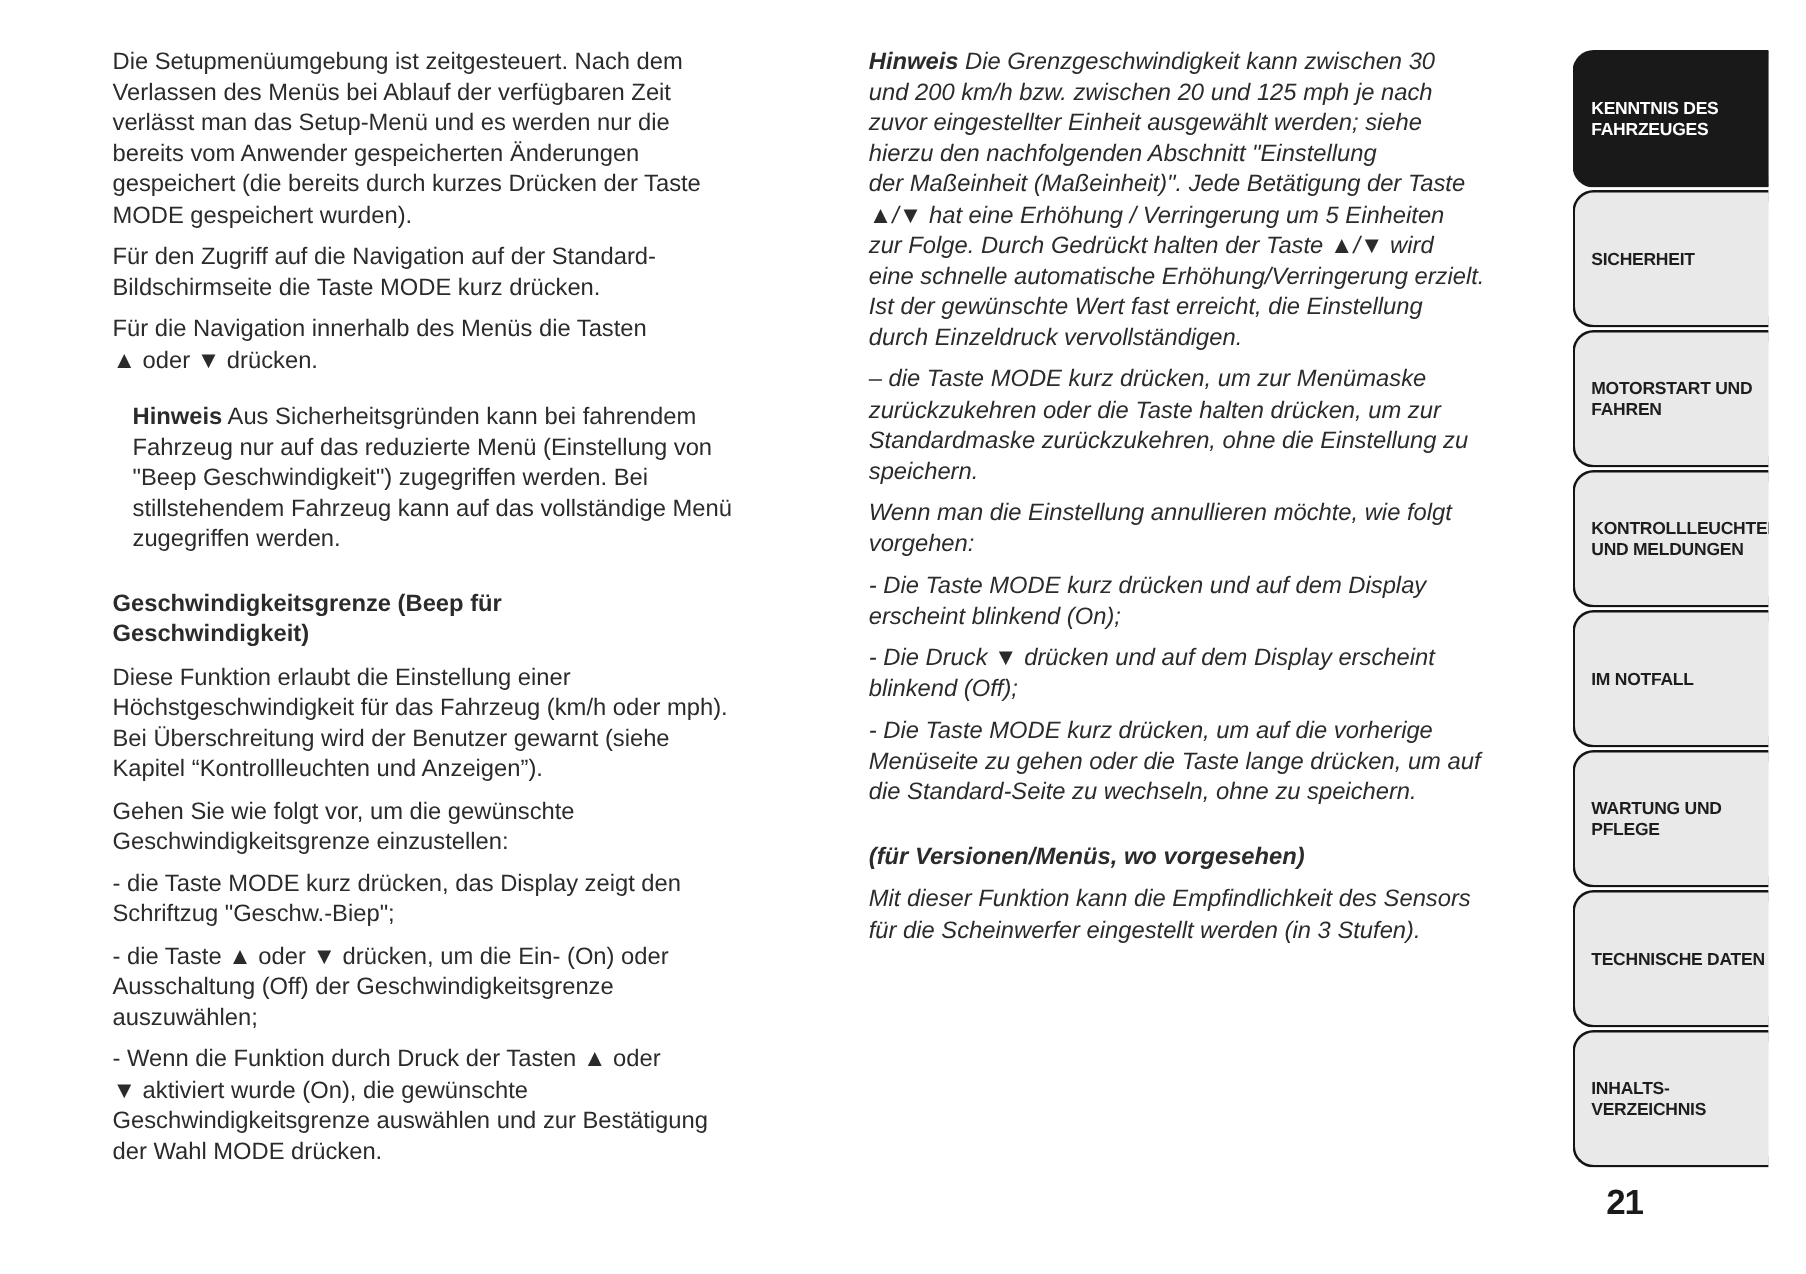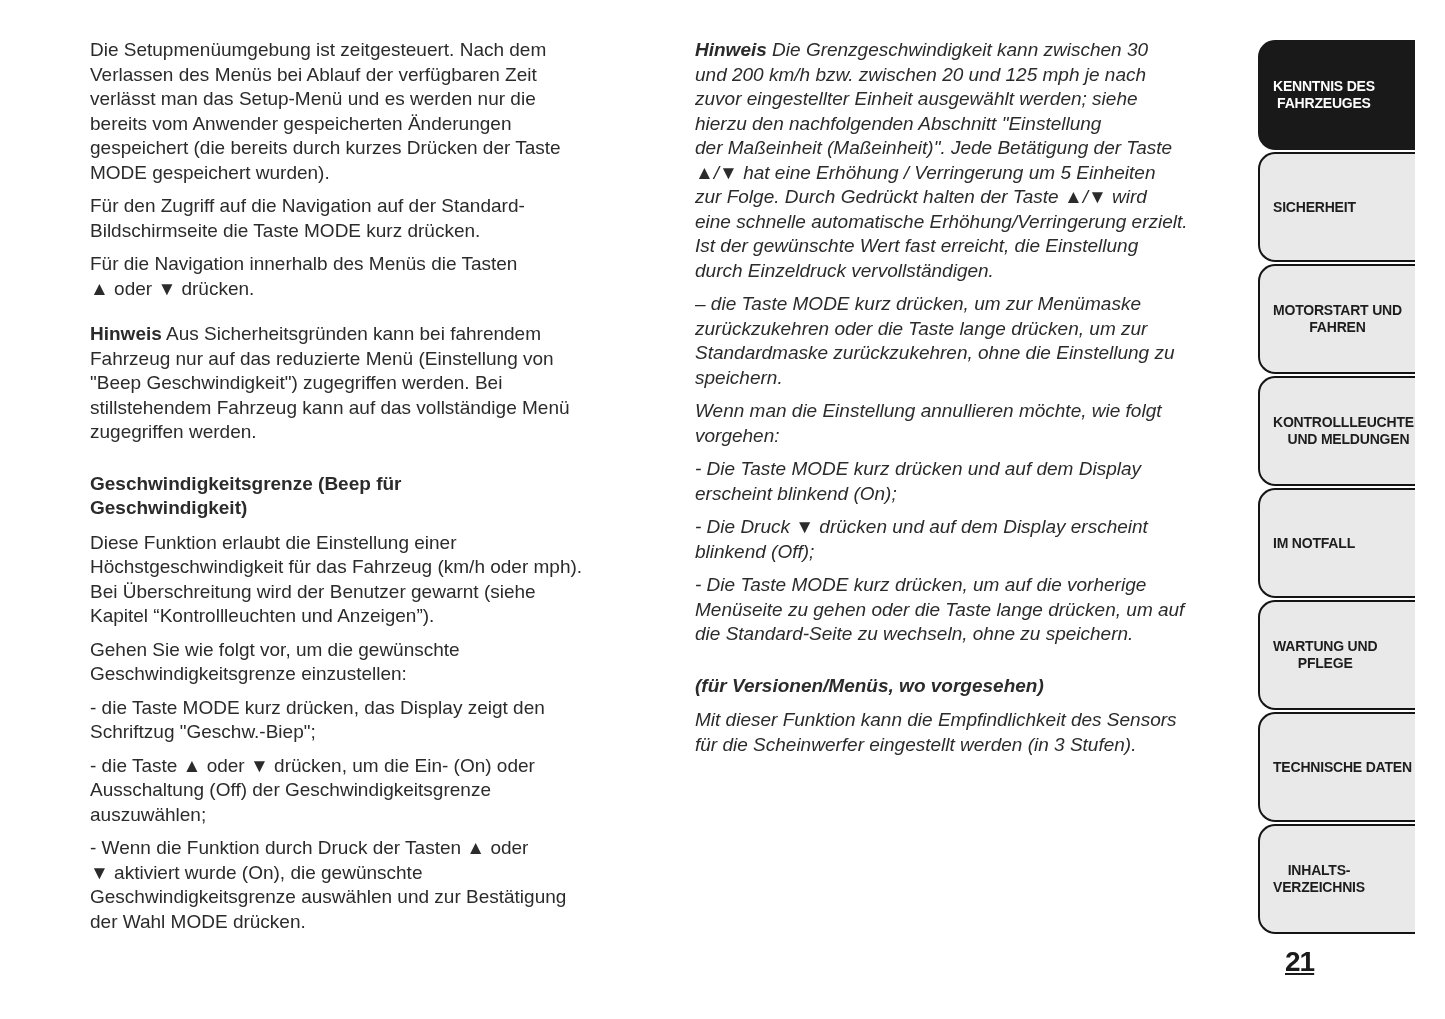--- a/index.html
+++ b/index.html
@@ -11,52 +11,50 @@
     color:var(--text-color,#2b2b2b);
     overflow:hidden;
   }
   .col{
     position:absolute;top:38px;
     font-size:19px;line-height:24.5px;
   }
   .col-left{left:90px;width:590px;}
   .col-right{left:695px;width:590px;font-style:italic;}
   .para,.heading{white-space:pre-line;margin:0 0 9px 0;}
-  .para.gap{margin-top:21px;}
+  .para.gap{margin-top:21px;margin-left:16px;}
   .heading{font-weight:bold;margin:27px 0 10px 0;}
   .bold{font-weight:bold;}
   .sidebar{
     position:absolute;top:40px;right:0;width:157px;
   }
   .tab{
     box-sizing:border-box;
     height:110px;
     margin-bottom:2px;
     background:var(--tab-bg,#e9e9e9);
     border:2.5px solid var(--tab-border,#141414);
     border-right:none;
     border-radius:17px 0 0 17px;
     display:flex;align-items:center;
     padding-left:13px;padding-right:2px;
     font-weight:bold;font-size:14px;line-height:17px;
     letter-spacing:-0.2px;
     color:#1d1d1d;
-    text-align:center;
   }
   .tab.active{
     background:var(--tab-active-bg,#191919);
     border-color:var(--tab-active-bg,#191919);
     color:#ffffff;
   }
   .tab-label{white-space:pre-line;}
   .page-num{
     margin:12px 4px 0 27px;
     font-weight:bold;font-size:28px;color:#1a1a1a;
     letter-spacing:-1px;
-    text-decoration:underline;
   }
 </style>
 </head>
 <body>
 
 <div class="page">
   <div class="col col-left">
       <div class="para"><span>Die Setupmenüumgebung ist zeitgesteuert. Nach dem
 Verlassen des Menüs bei Ablauf der verfügbaren Zeit
 verlässt man das Setup-Menü und es werden nur die
@@ -95,21 +93,21 @@
 und 200 km/h bzw. zwischen 20 und 125 mph je nach
 zuvor eingestellter Einheit ausgewählt werden; siehe
 hierzu den nachfolgenden Abschnitt "Einstellung
 der Maßeinheit (Maßeinheit)". Jede Betätigung der Taste
 ▲/▼ hat eine Erhöhung / Verringerung um 5 Einheiten
 zur Folge. Durch Gedrückt halten der Taste ▲/▼ wird
 eine schnelle automatische Erhöhung/Verringerung erzielt.
 Ist der gewünschte Wert fast erreicht, die Einstellung
 durch Einzeldruck vervollständigen.</span></div>
       <div class="para"><span>– die Taste MODE kurz drücken, um zur Menümaske
-zurückzukehren oder die Taste lange drücken, um zur
+zurückzukehren oder die Taste halten drücken, um zur
 Standardmaske zurückzukehren, ohne die Einstellung zu
 speichern.</span></div>
       <div class="para"><span>Wenn man die Einstellung annullieren möchte, wie folgt
 vorgehen:</span></div>
       <div class="para"><span>- Die Taste MODE kurz drücken und auf dem Display
 erscheint blinkend (On);</span></div>
       <div class="para"><span>- Die Druck ▼ drücken und auf dem Display erscheint
 blinkend (Off);</span></div>
       <div class="para"><span>- Die Taste MODE kurz drücken, um auf die vorherige
 Menüseite zu gehen oder die Taste lange drücken, um auf

